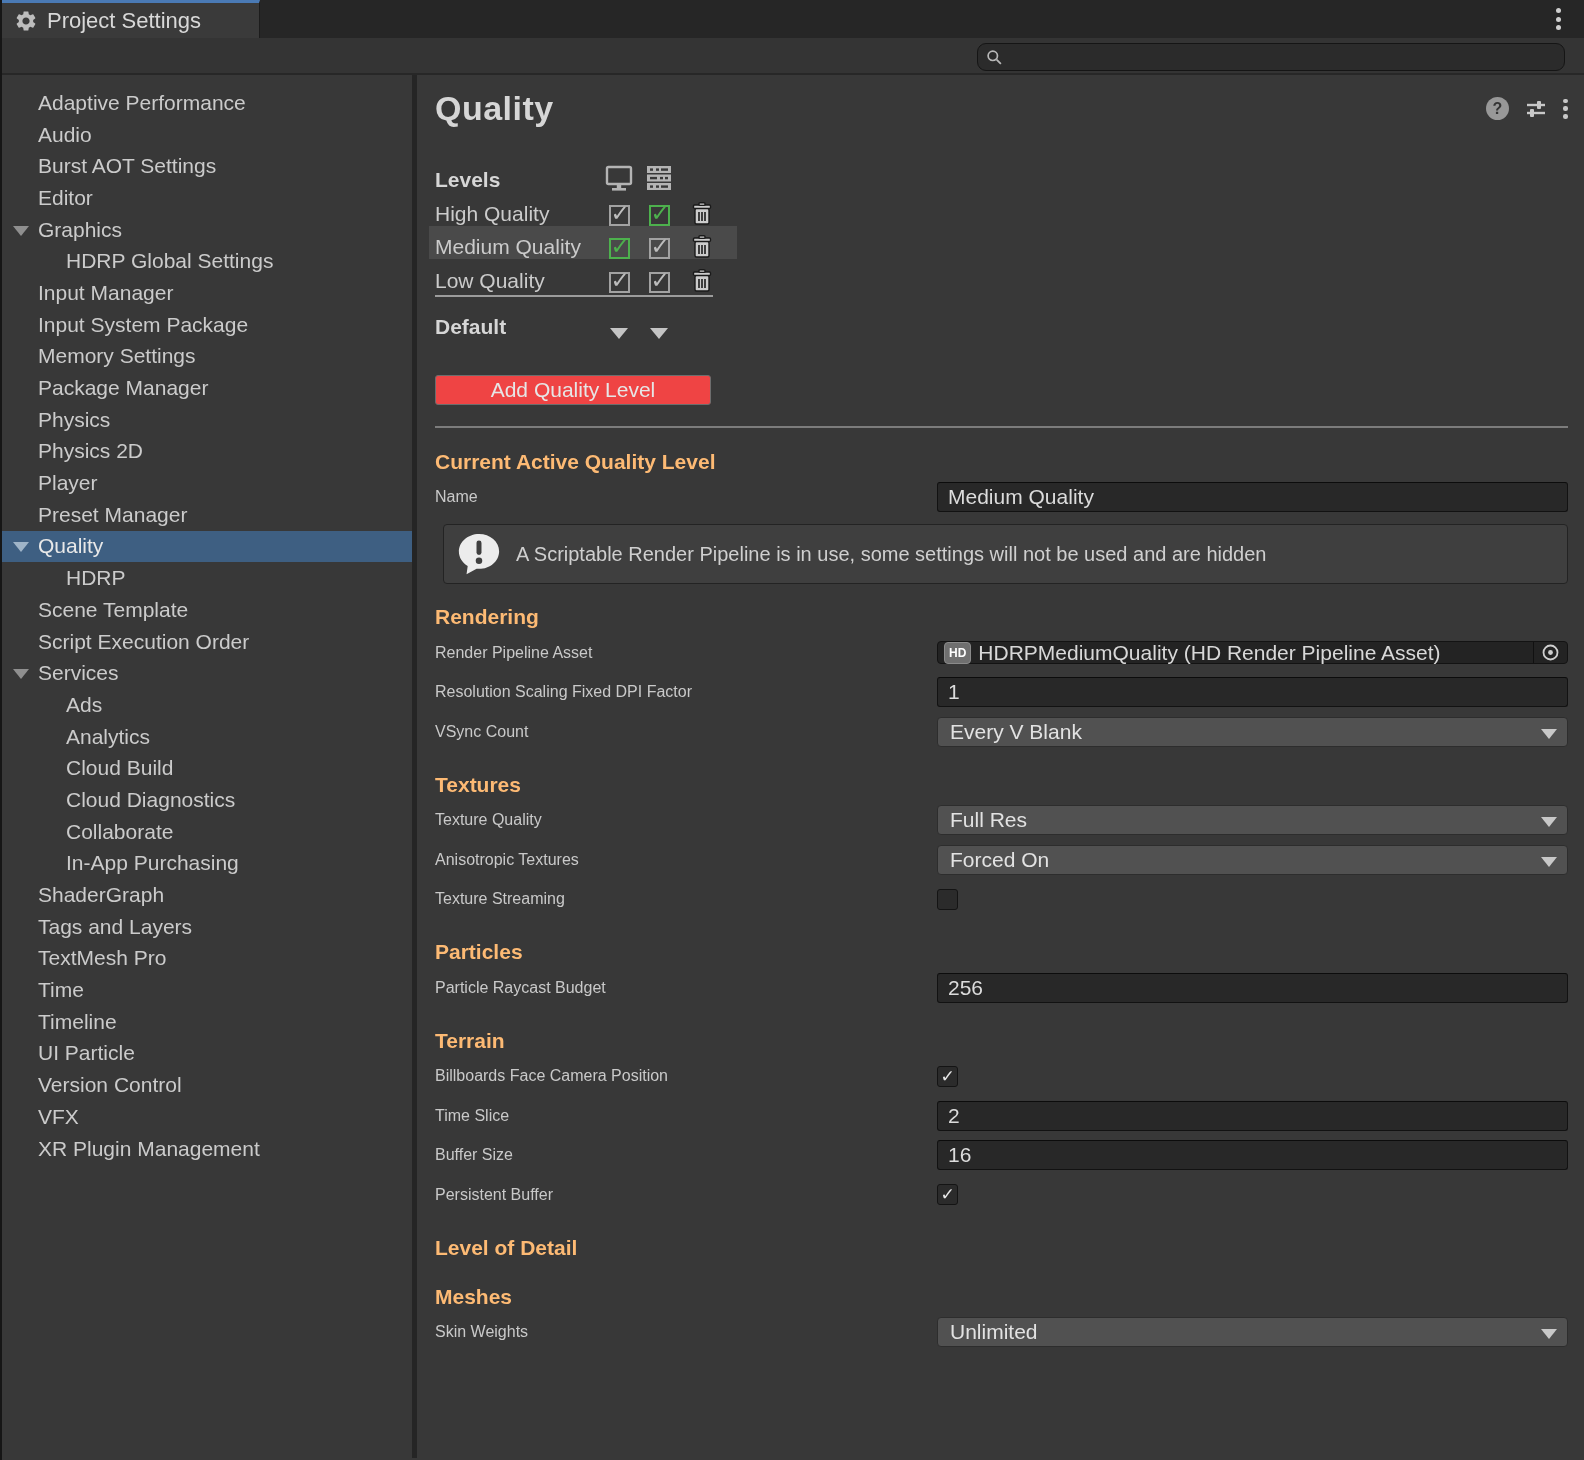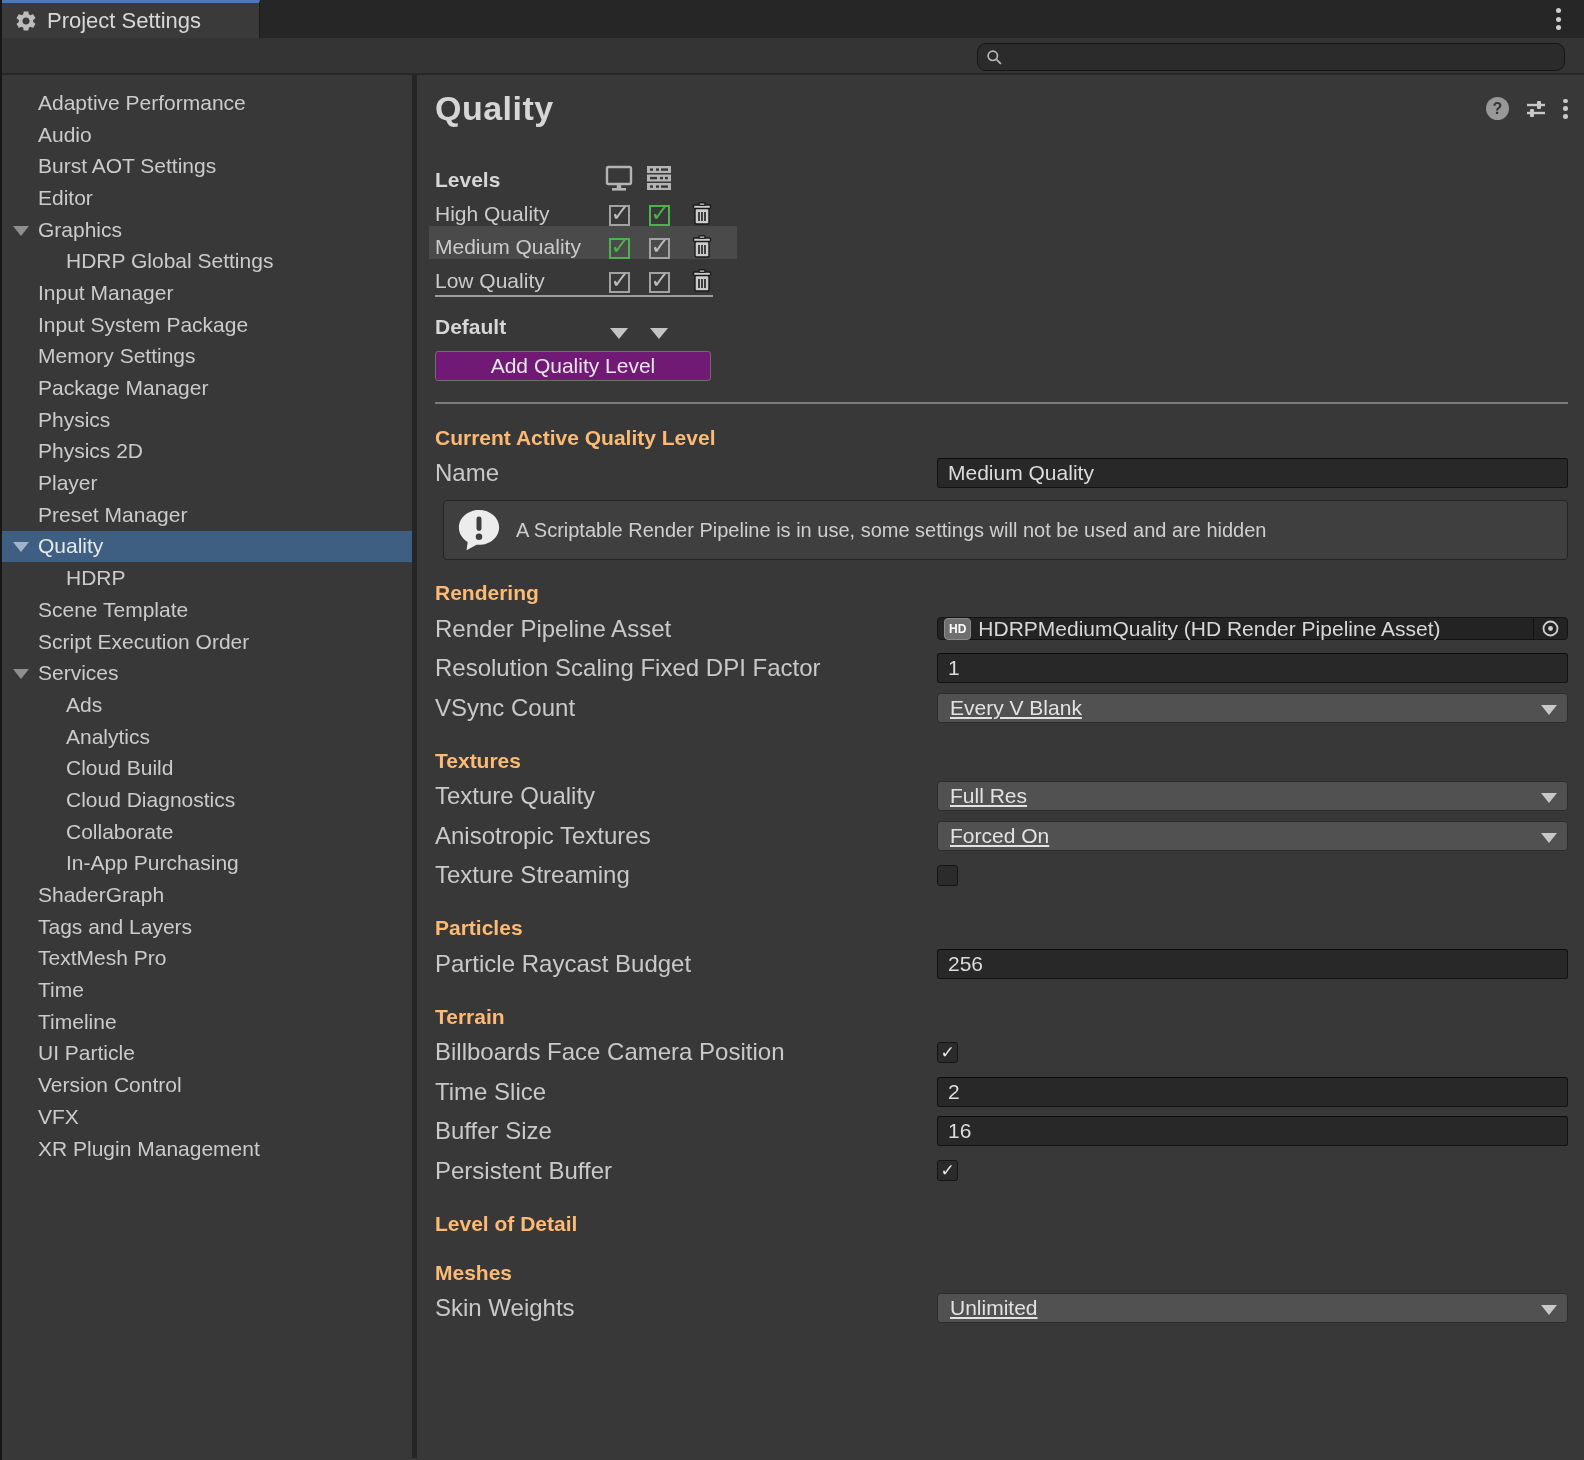--- a/index.html
+++ b/index.html
@@ -53,35 +53,35 @@
   .lvl-trash { width:46px; display:flex; justify-content:center; align-items:center; cursor:pointer; }
   .lvl-row.hl { background:#4a4a4a; margin-left:-6px; padding-left:6px; width:308px; }
   .mcb { position:relative; width:21px; height:21px; border:2px solid #a2a2a2; background:transparent; cursor:pointer; }
   .mcb::after { content:"✓"; position:absolute; left:0px; top:-7px; font-size:23px; font-weight:bold; color:#bdbdbd; }
   .mcb.green { border-color:#4db14d; }
   .mcb.green::after { color:#4db14d; }
   .lvl-sep { width:278px; height:2px; background:#9c9c9c; margin-top:2px; }
   .default-row { height:42px; }
   .default-row .lvl-name { font-weight:bold; color:#d6d6d6; }
   .dd-arrow { width:0; height:0; border-left:9px solid transparent; border-right:9px solid transparent; border-top:11px solid #c4c4c4; cursor:pointer; }
-  .add-btn { margin-top:12px; width:276px; height:30px; background:#701a75; border:1px solid #6d6d6d; border-radius:3px;
+  .add-btn { margin-top:36px; width:276px; height:30px; background:#ef4444; border:1px solid #6d6d6d; border-radius:3px;
              color:#e6e6e6; font-size:21px; font-family:inherit; cursor:pointer; display:block; }
   .big-sep { height:2px; background:#7c7c7c; margin-top:21px; }
 
   
   .blocks { margin-top:18px; }
   .sec { font-weight:bold; color:#fdba74; font-size:21px; height:32px; display:flex; align-items:center; margin-top:17px; }
   .row { display:flex; align-items:center; height:39.5px; }
-  .row-label { width:502px; color:#c9c9c9; font-size:24px; flex-shrink:0; white-space:nowrap; }
+  .row-label { width:502px; color:#c9c9c9; font-size:16px; flex-shrink:0; white-space:nowrap; }
   .ctrl { flex:1; display:flex; align-items:center; }
   .tfield { flex:1; height:30px; background:#282828; border:1px solid #121212; border-top-color:#0c0c0c; border-radius:3px;
             color:#dcdcdc; font-size:21px; padding:0 10px; font-family:inherit; outline:none; }
   .dropdown { flex:1; height:30px; background:#515151; border:1px solid #2d2d2d; border-radius:4px; display:flex;
               align-items:center; padding:0 12px; position:relative; cursor:pointer; }
-  .dropdown span { color:#e2e2e2; font-size:21px;text-decoration:underline; }
+  .dropdown span { color:#e2e2e2; font-size:21px; }
   .dropdown::after { content:""; position:absolute; right:10px; top:11px; width:0; height:0;
                      border-left:8px solid transparent; border-right:8px solid transparent; border-top:10px solid #c8c8c8; }
   .objfield { flex:1; height:23px; background:#232323; border:1px solid #131313; border-radius:4px; display:flex;
               align-items:center; padding:0 0 0 6px; cursor:pointer; }
   .hdbadge { background:#6f6f6f; color:#fdfdfd; font-size:12px; font-weight:bold; border-radius:4px; padding:4px 4px;
              line-height:1; margin-right:7px; border:1px solid #8a8a8a; }
   .objtext { flex:1; color:#d8d8d8; font-size:21px; white-space:nowrap; overflow:hidden; }
   .objpicker { width:34px; height:100%; display:flex; align-items:center; justify-content:center; border-left:1px solid #111; cursor:pointer; }
   .cb { width:21px; height:21px; background:#2b2b2b; border:1px solid #141414; border-radius:3px;
         display:flex; align-items:center; justify-content:center; cursor:pointer; }

